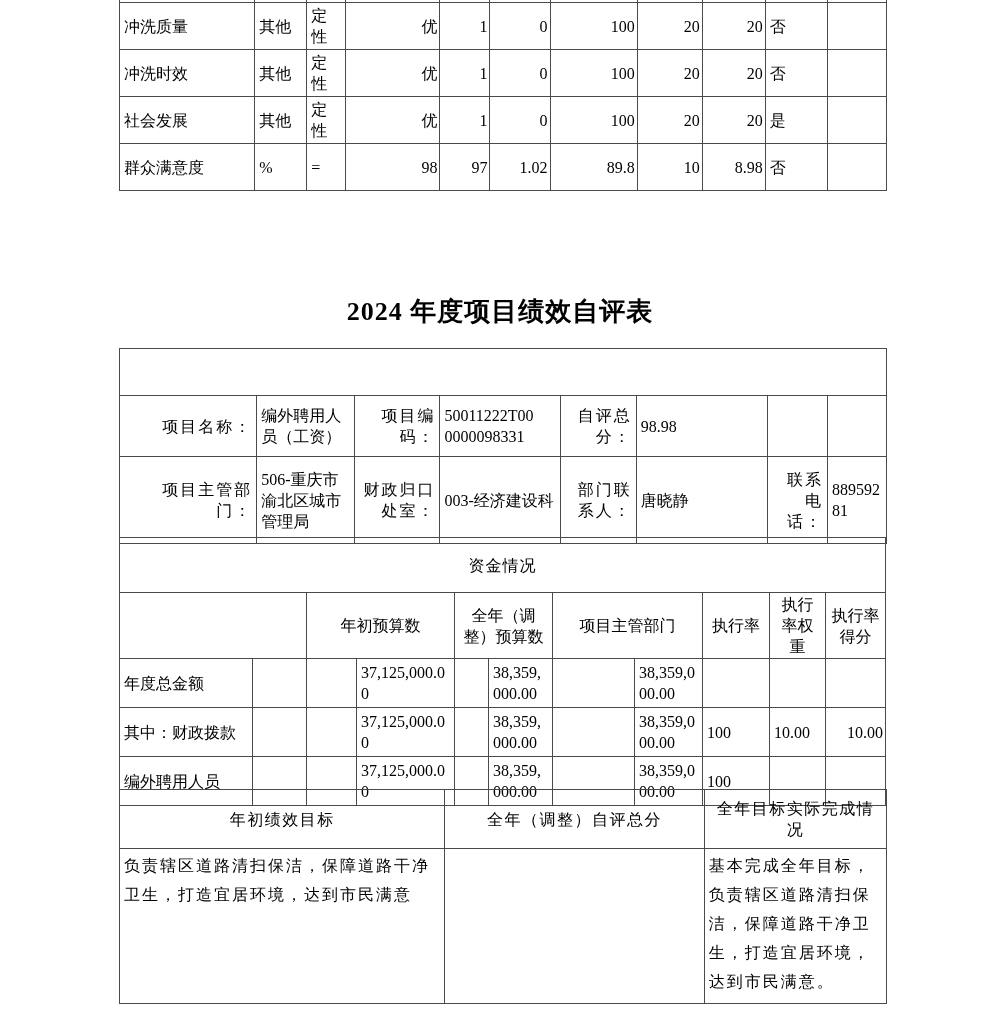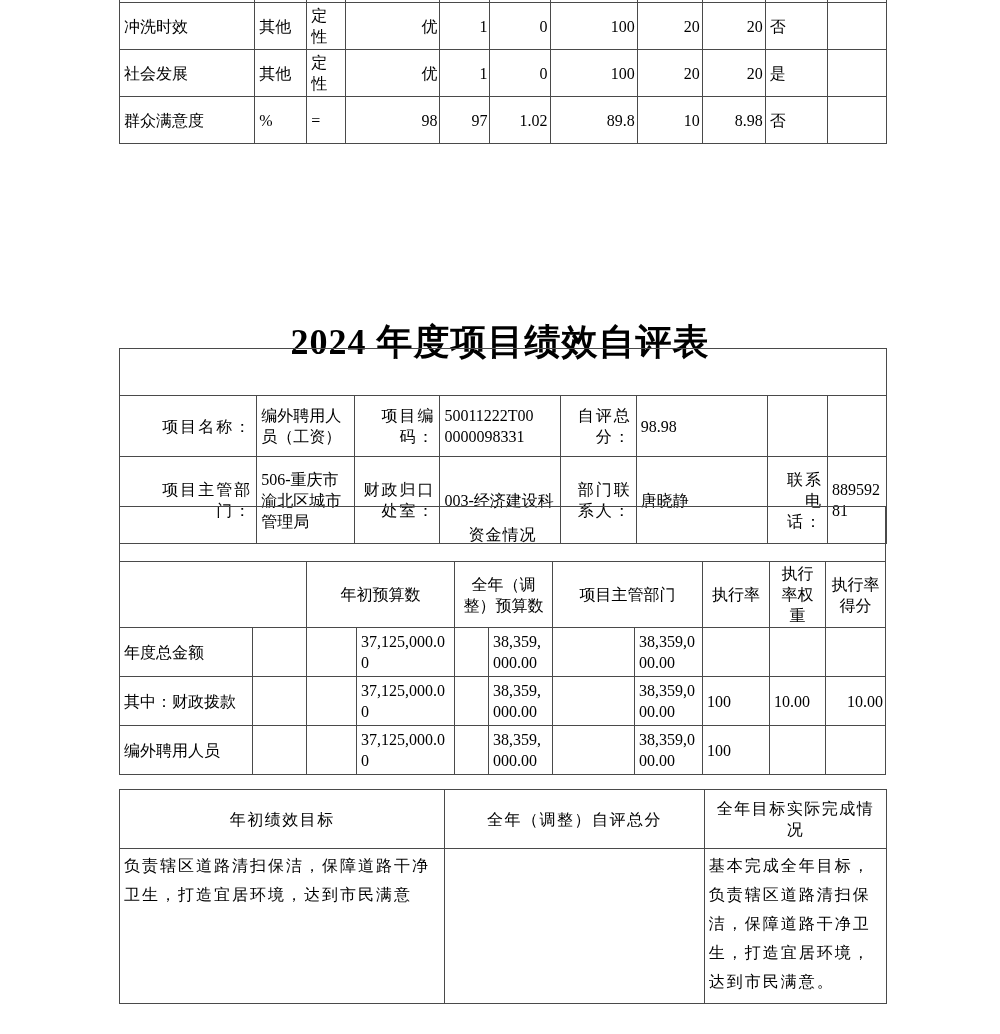--- a/index.html
+++ b/index.html
@@ -39,28 +39,27 @@
   tr.h150 td { height: 150px; }
   .al { text-align: left; }
   .ar { text-align: right; padding-right: 2px; }
   .ac { text-align: center; }
   
   .doc-title {
     position: absolute;
     top: 294px; left: 0;
     width: 100%;
     text-align: center;
-    font-size: 36px;
+    font-size: 26px;
     font-weight: bold;
     letter-spacing: 1px;
-    margin-top: 24px;
   }
   
   .sec-a { top: 348px; width: 768px; }
-  .sec-b { top: 506px; width: 618px; }
+  .sec-b { top: 537px; width: 618px; }
   .sec-c { top: 789px; width: 768px; }
   .lbl-r { text-align: right; letter-spacing: 2px; padding: 0 4px; }
   .pl38 { padding-left: 38px; }
   .pl24 { padding-left: 24px; }
   .num-wide { padding-right: 8px; }
   .code-val { padding-right: 20px; }
   .sec-title { text-align: center; letter-spacing: 1px; }
   .ls15 { letter-spacing: 1.5px; }
   .goal-text {
     text-align: left;
@@ -99,20 +98,33 @@
           <td></td>
         <td></td>
           <td></td>
         <td></td>
           <td></td>
         <td></td>
       </tr>
     </tbody>
     <tbody>
         <tr class="h44">
+          <td class="al">冲洗质量</td>
+          <td class="al">其他</td>
+          <td class="al">定性</td>
+          <td class="ar">优</td>
+          <td class="ar">1</td>
+          <td class="ar">0</td>
+          <td class="ar">100</td>
+          <td class="ar">20</td>
+          <td class="ar">20</td>
+          <td class="al">否</td>
+          <td class="al"></td>
+        </tr>
+        <tr class="h44">
           <td class="al">冲洗时效</td>
           <td class="al">其他</td>
           <td class="al">定性</td>
           <td class="ar">优</td>
           <td class="ar">1</td>
           <td class="ar">0</td>
           <td class="ar">100</td>
           <td class="ar">20</td>
           <td class="ar">20</td>
           <td class="al">否</td>

